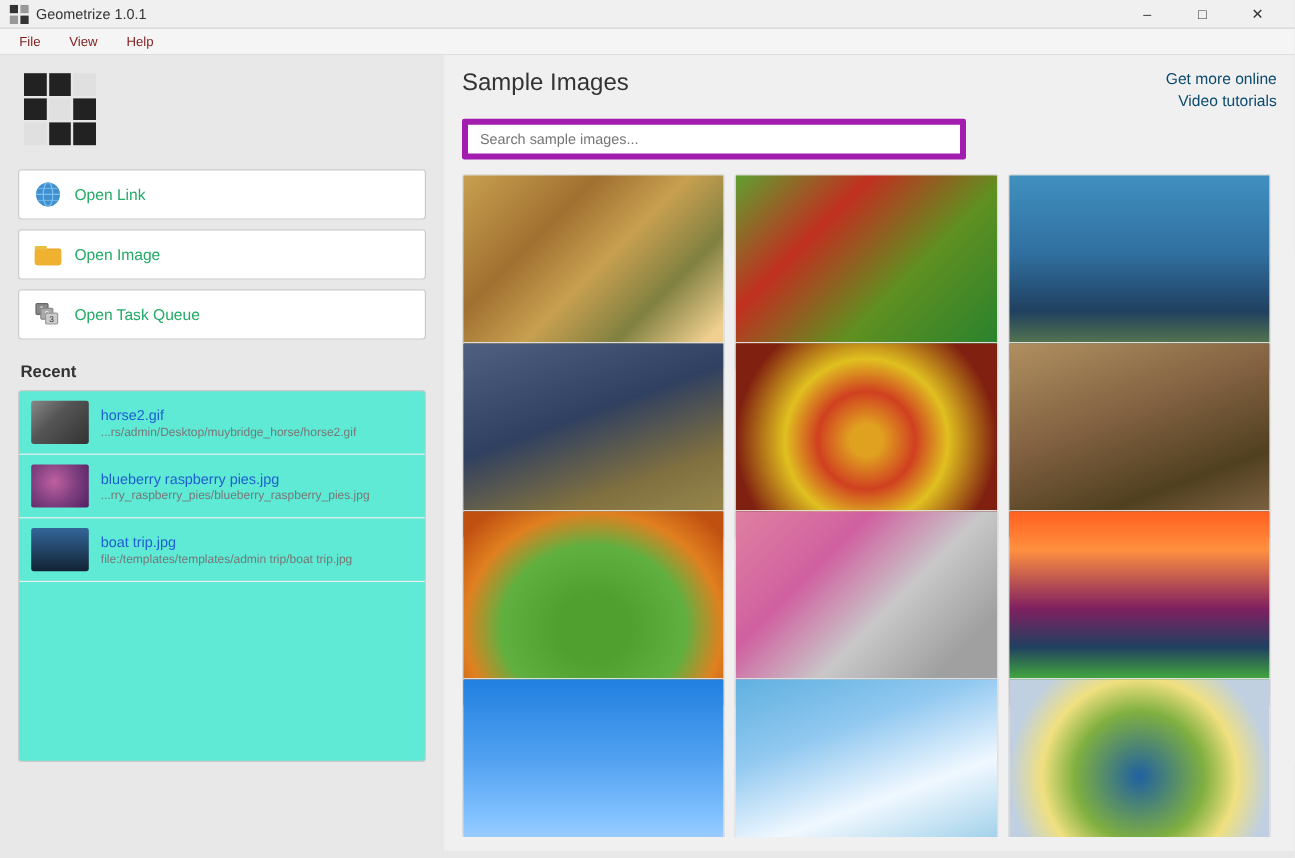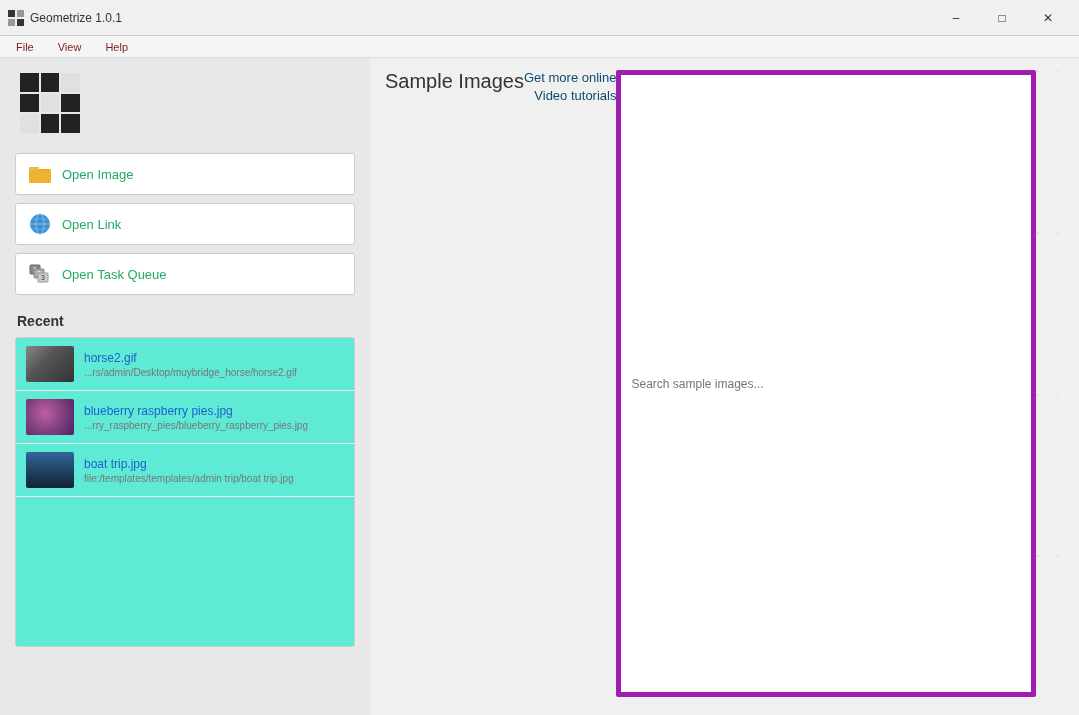--- a/index.html
+++ b/index.html
@@ -1,21 +1,21 @@
 <!DOCTYPE html>
 <html><head>
   <meta charset="utf-8">
   <style>
     * { margin: 0; padding: 0; box-sizing: border-box; }
     body { font-family: 'Segoe UI', Arial, sans-serif; background: #e8e8e8; width: 1079px; height: 715px; overflow: hidden; font-size: 13px; }
 
     
     .title-bar {
       background: #f0f0f0;
-      height: 36px;
+      height: 24px;
       display: flex;
       align-items: center;
       padding: 0 8px;
       border-bottom: 1px solid #d0d0d0;
       justify-content: space-between;
     }
     .title-bar-left { display: flex; align-items: center; gap: 6px; }
     .title-bar-icon { width: 16px; height: 16px; }
     .title-bar-title { font-size: 12px; color: #333; }
     .title-bar-controls { display: flex; gap: 0; }
@@ -133,21 +133,21 @@
     }
     .recent-info { display: flex; flex-direction: column; gap: 2px; overflow: hidden; }
     .recent-name { font-size: 12px; color: #2060d0; font-weight: 500; white-space: nowrap; overflow: hidden; text-overflow: ellipsis; }
     .recent-path { font-size: 10px; color: #777; white-space: nowrap; overflow: hidden; text-overflow: ellipsis; }
 
     
     .content-area {
       flex: 1;
       background: #f0f0f0;
       display: flex;
-      flex-direction: row;
+      flex-direction: column;
       padding: 12px 15px;
       overflow: hidden;
     }
     .content-header {
       display: flex;
       justify-content: space-between;
       align-items: flex-start;
       margin-bottom: 8px;
     }
     .content-title { font-size: 20px; font-weight: 400; color: #333; }
@@ -298,40 +298,40 @@
         <div class="logo-cell dark"></div>
 
         <div class="logo-cell light"></div>
         <div class="logo-cell dark"></div>
         <div class="logo-cell dark"></div>
       </div>
     </div>
 
     <button class="action-btn">
       <span class="action-icon">
-        <svg width="24" height="20" viewBox="0 0 24 20">
-          <rect x="1" y="5" width="22" height="14" rx="2" fill="#e8a020"></rect>
-          <rect x="1" y="3" width="10" height="4" rx="1" fill="#e8c040"></rect>
-          <rect x="1" y="6" width="22" height="13" rx="2" fill="#f0b030"></rect>
-        </svg>
-      </span>
-      <span>Open Image</span>
-    </button>
-
-    <button class="action-btn">
-      <span class="action-icon">
         <svg width="24" height="24" viewBox="0 0 24 24">
           <circle cx="12" cy="12" r="10" fill="#4090d0"></circle>
           <ellipse cx="12" cy="12" rx="4" ry="10" fill="none" stroke="#80c0f0" stroke-width="1"></ellipse>
           <line x1="2" y1="12" x2="22" y2="12" stroke="#80c0f0" stroke-width="1"></line>
           <line x1="4" y1="7" x2="20" y2="7" stroke="#80c0f0" stroke-width="0.7"></line>
           <line x1="4" y1="17" x2="20" y2="17" stroke="#80c0f0" stroke-width="0.7"></line>
         </svg>
       </span>
       <span>Open Link</span>
+    </button>
+
+    <button class="action-btn">
+      <span class="action-icon">
+        <svg width="24" height="20" viewBox="0 0 24 20">
+          <rect x="1" y="5" width="22" height="14" rx="2" fill="#e8a020"></rect>
+          <rect x="1" y="3" width="10" height="4" rx="1" fill="#e8c040"></rect>
+          <rect x="1" y="6" width="22" height="13" rx="2" fill="#f0b030"></rect>
+        </svg>
+      </span>
+      <span>Open Image</span>
     </button>
 
     <button class="action-btn">
       <span class="action-icon">
         <svg width="24" height="24" viewBox="0 0 24 24">
           <rect x="2" y="3" width="10" height="9" rx="1" fill="#888" stroke="#666" stroke-width="1"></rect>
           <text x="5" y="10" font-size="7" fill="white" font-family="Arial">1</text>
           <rect x="6" y="7" width="10" height="9" rx="1" fill="#aaa" stroke="#888" stroke-width="1"></rect>
           <text x="9" y="14" font-size="7" fill="white" font-family="Arial">2</text>
           <rect x="10" y="11" width="10" height="9" rx="1" fill="#ccc" stroke="#999" stroke-width="1"></rect>

